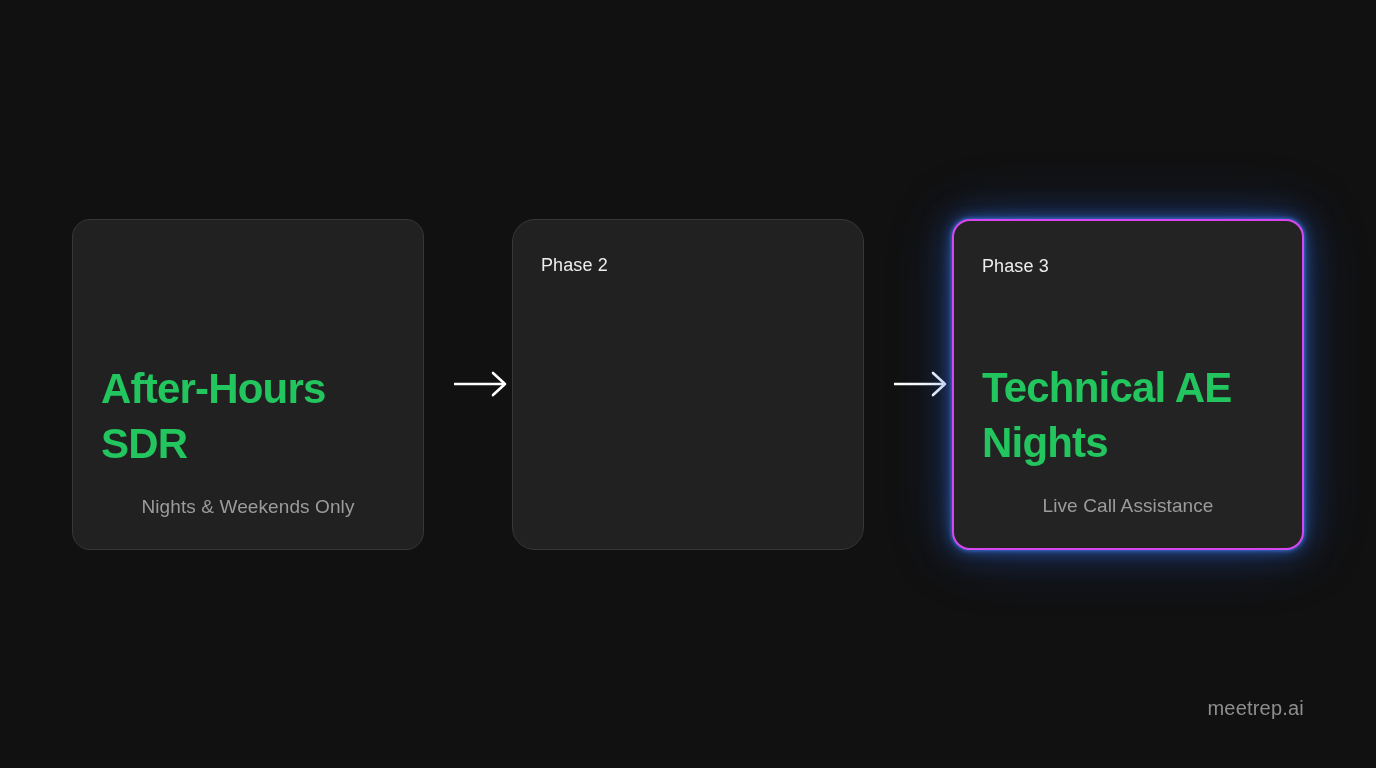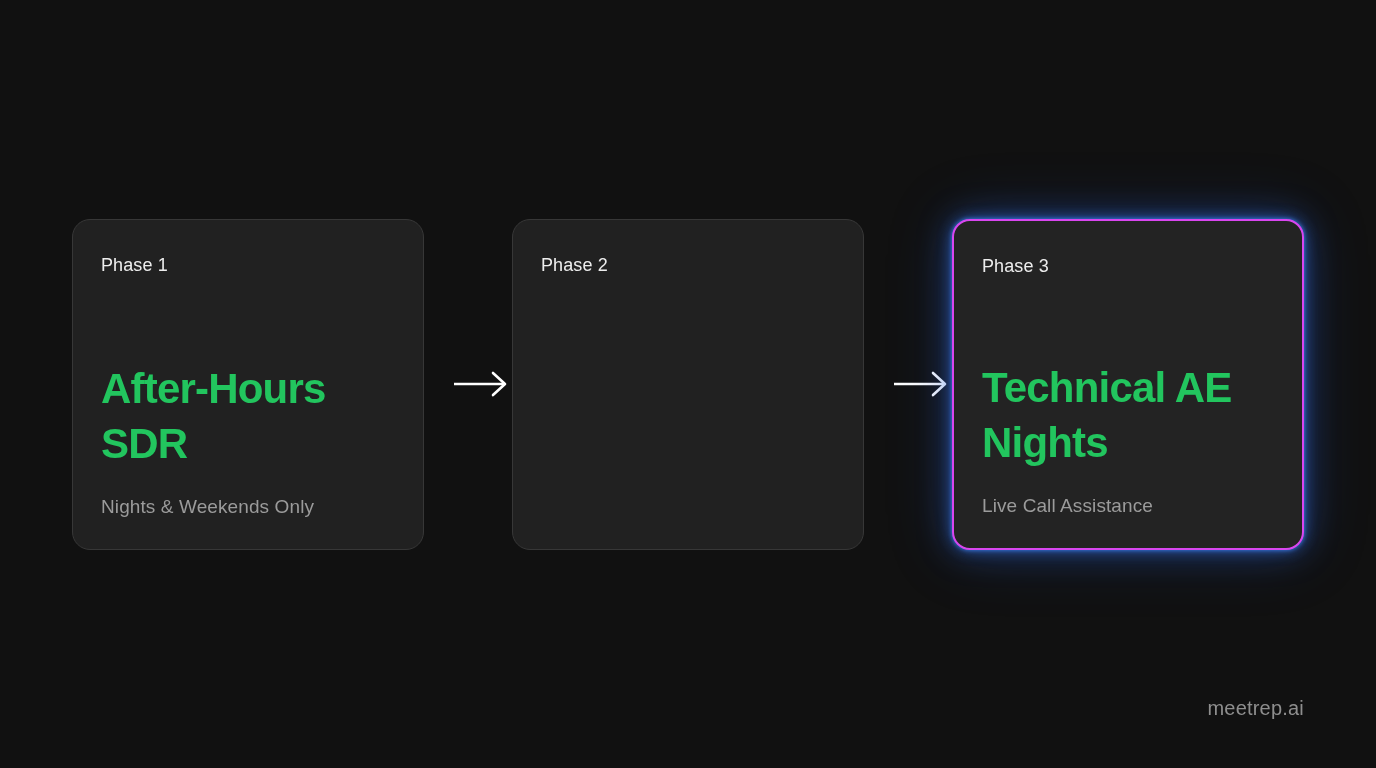--- a/index.html
+++ b/index.html
@@ -69,21 +69,21 @@
     height: 331px;
     border-radius: 18px;
     background: #212121;
     border: 1px solid #373737;
     padding: 34px 28px 26px 28px;
     display: flex;
     flex-direction: column;
   }
 
   .card.c1 { left: 0px; }
-  .card.c2 { left: 440px; }
+  .card.c2 { left: 440px; border-radius: 23px; }
 
   .card.c3 {
     left: 880px;
     background: #232323;
     border: 2px solid #d946ef;
     box-shadow:
       0 0 4px  rgba(60,128,240,0.95),
       0 0 14px rgba(58,120,235,0.55),
       0 0 34px rgba(48,105,225,0.40),
       0 0 64px rgba(40,92,210,0.26);
@@ -107,20 +107,21 @@
   }
 
   .card-sub {
     margin-top: 24px;
     margin-bottom: 4px;
     font-size: 19px;
     font-weight: normal;
     color: #9B9B9B;
     line-height: 24px;
     letter-spacing: 0.1px;
+    text-align: center;
   }
 
   
   .arrow {
     position: absolute;
     top: 165px;
     width: 60px;
     height: 30px;
     margin-top: -15px;
   }
@@ -142,21 +143,20 @@
 </style>
 </head>
 <body>
 
 <div class="slide">
 
 
   <div class="flow">
 
     <div class="card c1">
-      <div class="phase-label">Phase 1</div>
       <div class="card-title">After-Hours SDR</div>
       <div class="card-sub">Nights &amp; Weekends Only</div>
     </div>
 
     <div class="arrow a1">
       <svg width="60" height="30" viewBox="0 0 60 30" fill="none" aria-hidden="true">
         <line x1="2" y1="15" x2="52" y2="15" stroke="#FFFFFF" stroke-width="2.4"></line>
         <polyline points="41,4 53,15 41,26" stroke="#FFFFFF" stroke-width="2.6" fill="none" stroke-linecap="round" stroke-linejoin="round"></polyline>
       </svg>
     </div>

